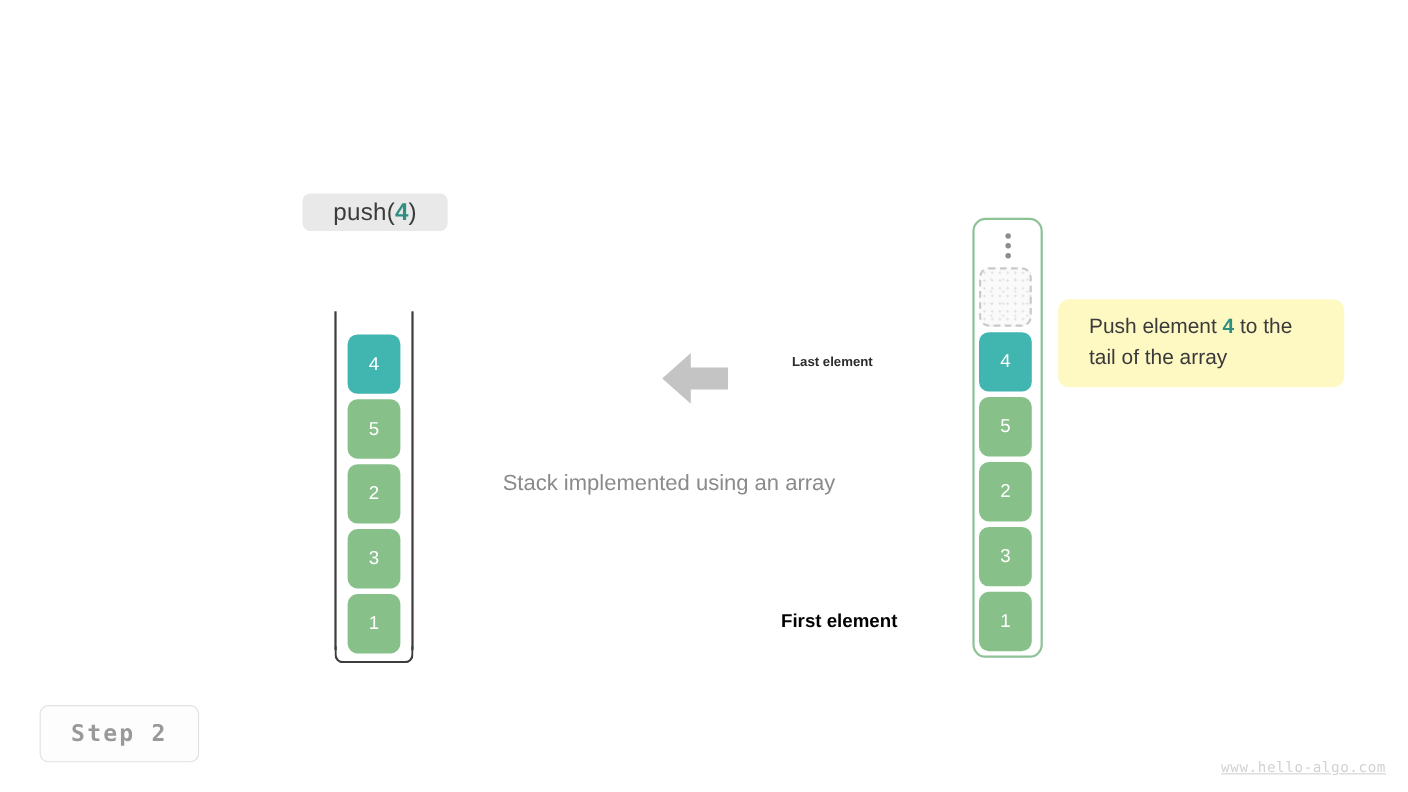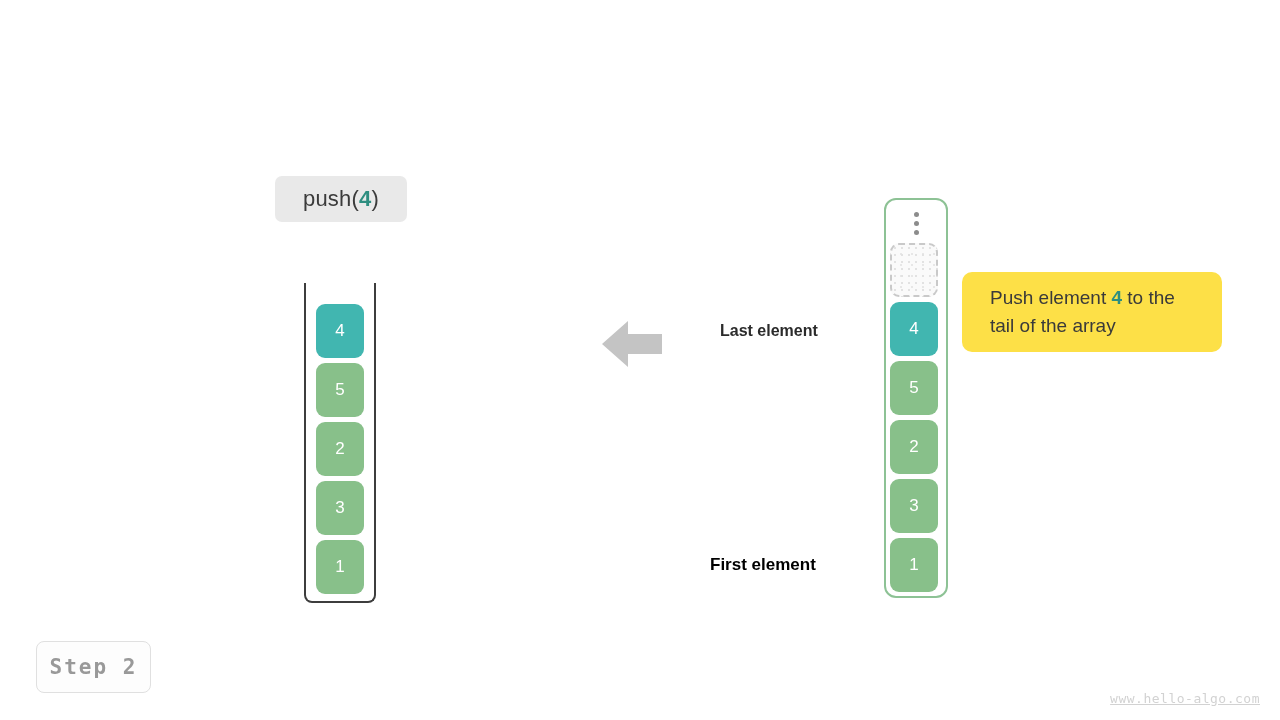--- a/index.html
+++ b/index.html
@@ -18,21 +18,21 @@
     height: 720px;
     background: #ffffff;
   }
 
   
   .op-label {
     position: absolute;
     left: 275px;
     top: 176px;
     width: 132px;
-    height: 46px;
+    height: 34px;
     background: #e9e9e9;
     border-radius: 7px;
     display: flex;
     align-items: center;
     justify-content: center;
     font-size: 22px;
     color: #3b3b3b;
     letter-spacing: 0.2px;
   }
   .op-label .accent {
@@ -130,21 +130,21 @@
   .array-cells { position: absolute; left: 890px; top: 243px; }
   .array-cells .cell { left: 0; }
 
   
   .tooltip {
     position: absolute;
     left: 962px;
     top: 272px;
     width: 260px;
     height: 80px;
-    background: #fde047;
+    background: #fef9c3;
     border-radius: 10px;
     display: flex;
     align-items: center;
     padding: 0 28px;
     font-size: 19px;
     line-height: 28px;
     color: #3a3a3a;
   }
   .tooltip .accent {
     color: #2e8e80;
@@ -158,21 +158,21 @@
     top: 319px;
     width: 60px;
     height: 50px;
   }
 
   
   .lbl-last {
     position: absolute;
     left: 720px;
     top: 322px;
-    font-size: 16px;
+    font-size: 12px;
     font-weight: 700;
     color: #2b2b2b;
     white-space: nowrap;
   }
   .lbl-first {
     position: absolute;
     left: 710px;
     top: 555px;
     font-size: 17px;
     font-weight: 700;
@@ -186,21 +186,21 @@
     font-size: 20px;
     color: #8a8a8a;
     white-space: nowrap;
   }
 
   
   .step-badge {
     position: absolute;
     left: 36px;
     top: 641px;
-    width: 115px;
+    width: 145px;
     height: 52px;
     border: 1px solid #e0e0e0;
     border-radius: 8px;
     background: #fdfdfd;
     display: flex;
     align-items: center;
     justify-content: center;
     font-family: "DejaVu Sans Mono", monospace;
     font-size: 21px;
     font-weight: 700;
@@ -242,20 +242,21 @@
       <div class="cell green" style="top: 118px;">2</div>
       <div class="cell green" style="top: 177px;">3</div>
       <div class="cell green" style="top: 236px;">1</div>
     </div>
 
   <svg class="arrow" viewBox="0 0 60 50">
     <polygon points="0,25 26,2 26,15 60,15 60,35 26,35 26,48" fill="#c4c4c4"></polygon>
   </svg>
   <div class="lbl-last">Last element</div>
   <div class="lbl-first">First element</div>
+  <div class="caption">Stack implemented using an array</div>
 
   <div class="array-frame"></div>
   <div class="dots">
     <span></span>
     <span></span>
     <span></span>
   </div>
   <div class="array-cells" id="array-cells">
       <div class="cell empty" style="top: 0px;"></div>
       <div class="cell teal" style="top: 59px;">4</div>

